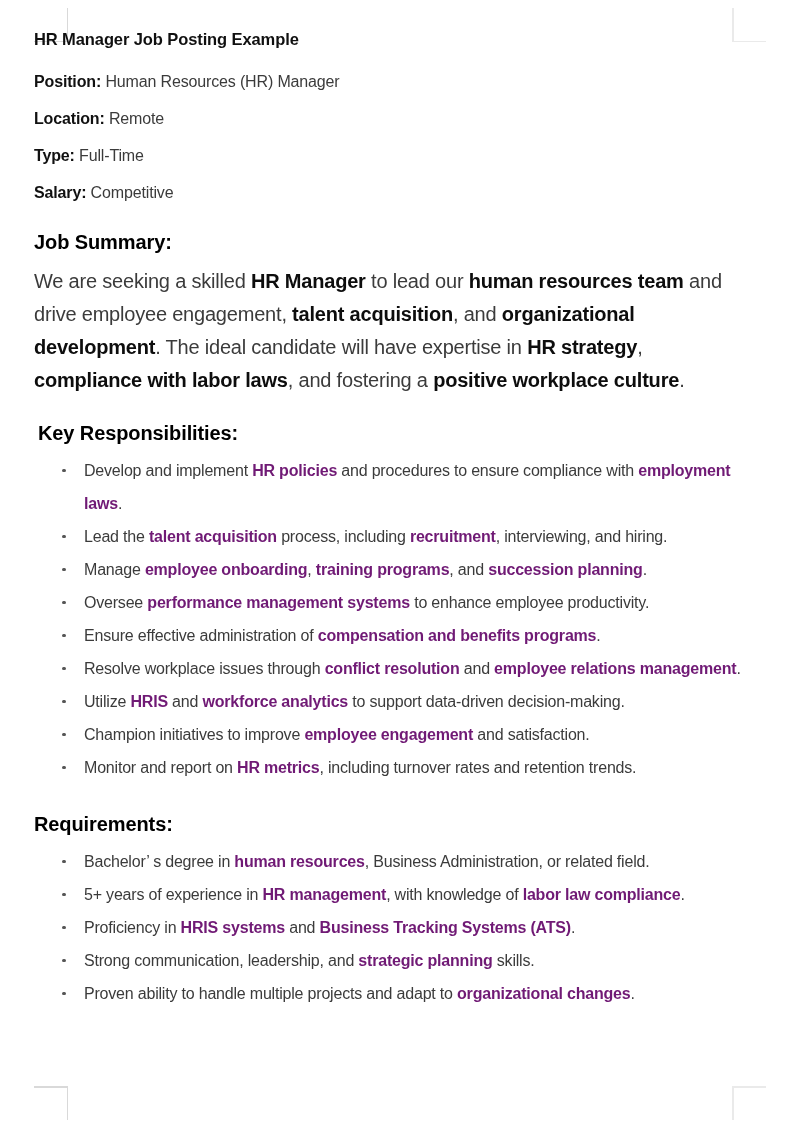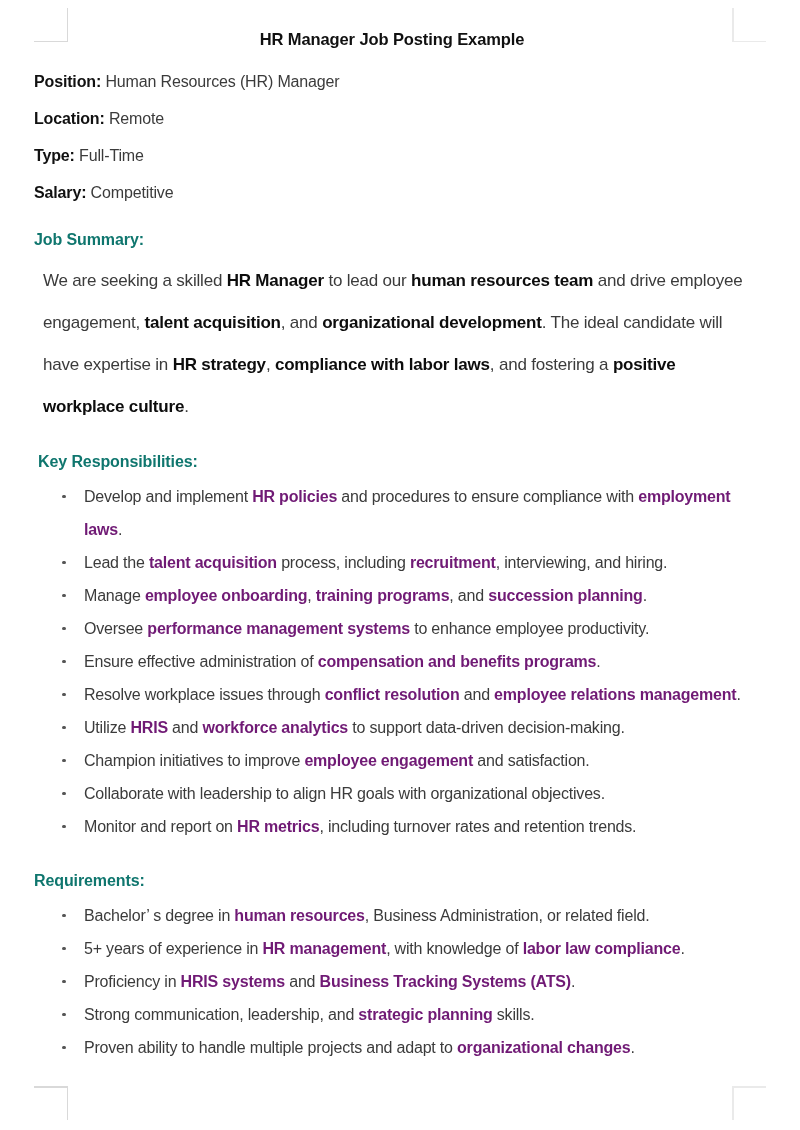--- a/index.html
+++ b/index.html
@@ -54,52 +54,51 @@
     width: 716px;
   }
 
   .doc-title {
     font-size: 16.5px;
     font-weight: bold;
     color: #101010;
     letter-spacing: -0.1px;
     margin: 0 0 22px 0;
     line-height: 1.2;
-    text-align: center;
   }
 
   .meta-line {
     font-size: 16px;
     color: #3b3b3b;
     margin: 4px 0 17px 0;
     line-height: 1.25;
     letter-spacing: -0.15px;
   }
   .meta-line .lbl {
     font-weight: bold;
     color: #111111;
   }
 
   .section-head {
-    font-size: 16px;
+    font-size: 20px;
     font-weight: bold;
-    color: #0f766e;
+    color: #000000;
     letter-spacing: -0.1px;
     line-height: 1.25;
   }
   .section-head.summary { margin: 27px 0 10px 0; }
   .section-head.resp    { margin: 24px 0 6px 4px; }
   .section-head.req     { margin: 28px 0 6px 0; }
 
   .summary-para {
-    font-size: 17px;
+    font-size: 20px;
     color: #3b3b3b;
-    line-height: 42px;
+    line-height: 33px;
     letter-spacing: -0.2px;
-    margin: 9px;
+    margin: 0;
     width: 714px;
   }
   .summary-para b { color: #0d0d0d; font-weight: bold; }
 
   ul.bullets {
     list-style: none;
     margin: 8px 0 0 0;
     padding: 0;
   }
   ul.bullets li {
@@ -168,21 +167,20 @@
   <h2 class="section-head resp">Key Responsibilities:</h2>
   <ul class="bullets">
       <li>Develop and implement <b>HR policies</b> and procedures to ensure compliance with <b>employment laws</b>.</li>
       <li>Lead the <b>talent acquisition</b> process, including <b>recruitment</b>, interviewing, and hiring.</li>
       <li>Manage <b>employee onboarding</b>, <b>training programs</b>, and <b>succession planning</b>.</li>
       <li>Oversee <b>performance management systems</b> to enhance employee productivity.</li>
       <li>Ensure effective administration of <b>compensation and benefits programs</b>.</li>
       <li>Resolve workplace issues through <b>conflict resolution</b> and <b>employee relations management</b>.</li>
       <li>Utilize <b>HRIS</b> and <b>workforce analytics</b> to support data-driven decision-making.</li>
       <li>Champion initiatives to improve <b>employee engagement</b> and satisfaction.</li>
-      <li>Collaborate with leadership to align HR goals with organizational objectives.</li>
       <li>Monitor and report on <b>HR metrics</b>, including turnover rates and retention trends.</li>
     </ul>
 
   <h2 class="section-head req">Requirements:</h2>
   <ul class="bullets">
       <li>Bachelor’ s degree in <b>human resources</b>, Business Administration, or related field.</li>
       <li>5+ years of experience in <b>HR management</b>, with knowledge of <b>labor law compliance</b>.</li>
       <li>Proficiency in <b>HRIS systems</b> and <b>Business Tracking Systems (ATS)</b>.</li>
       <li>Strong communication, leadership, and <b>strategic planning</b> skills.</li>
       <li>Proven ability to handle multiple projects and adapt to <b>organizational changes</b>.</li>

